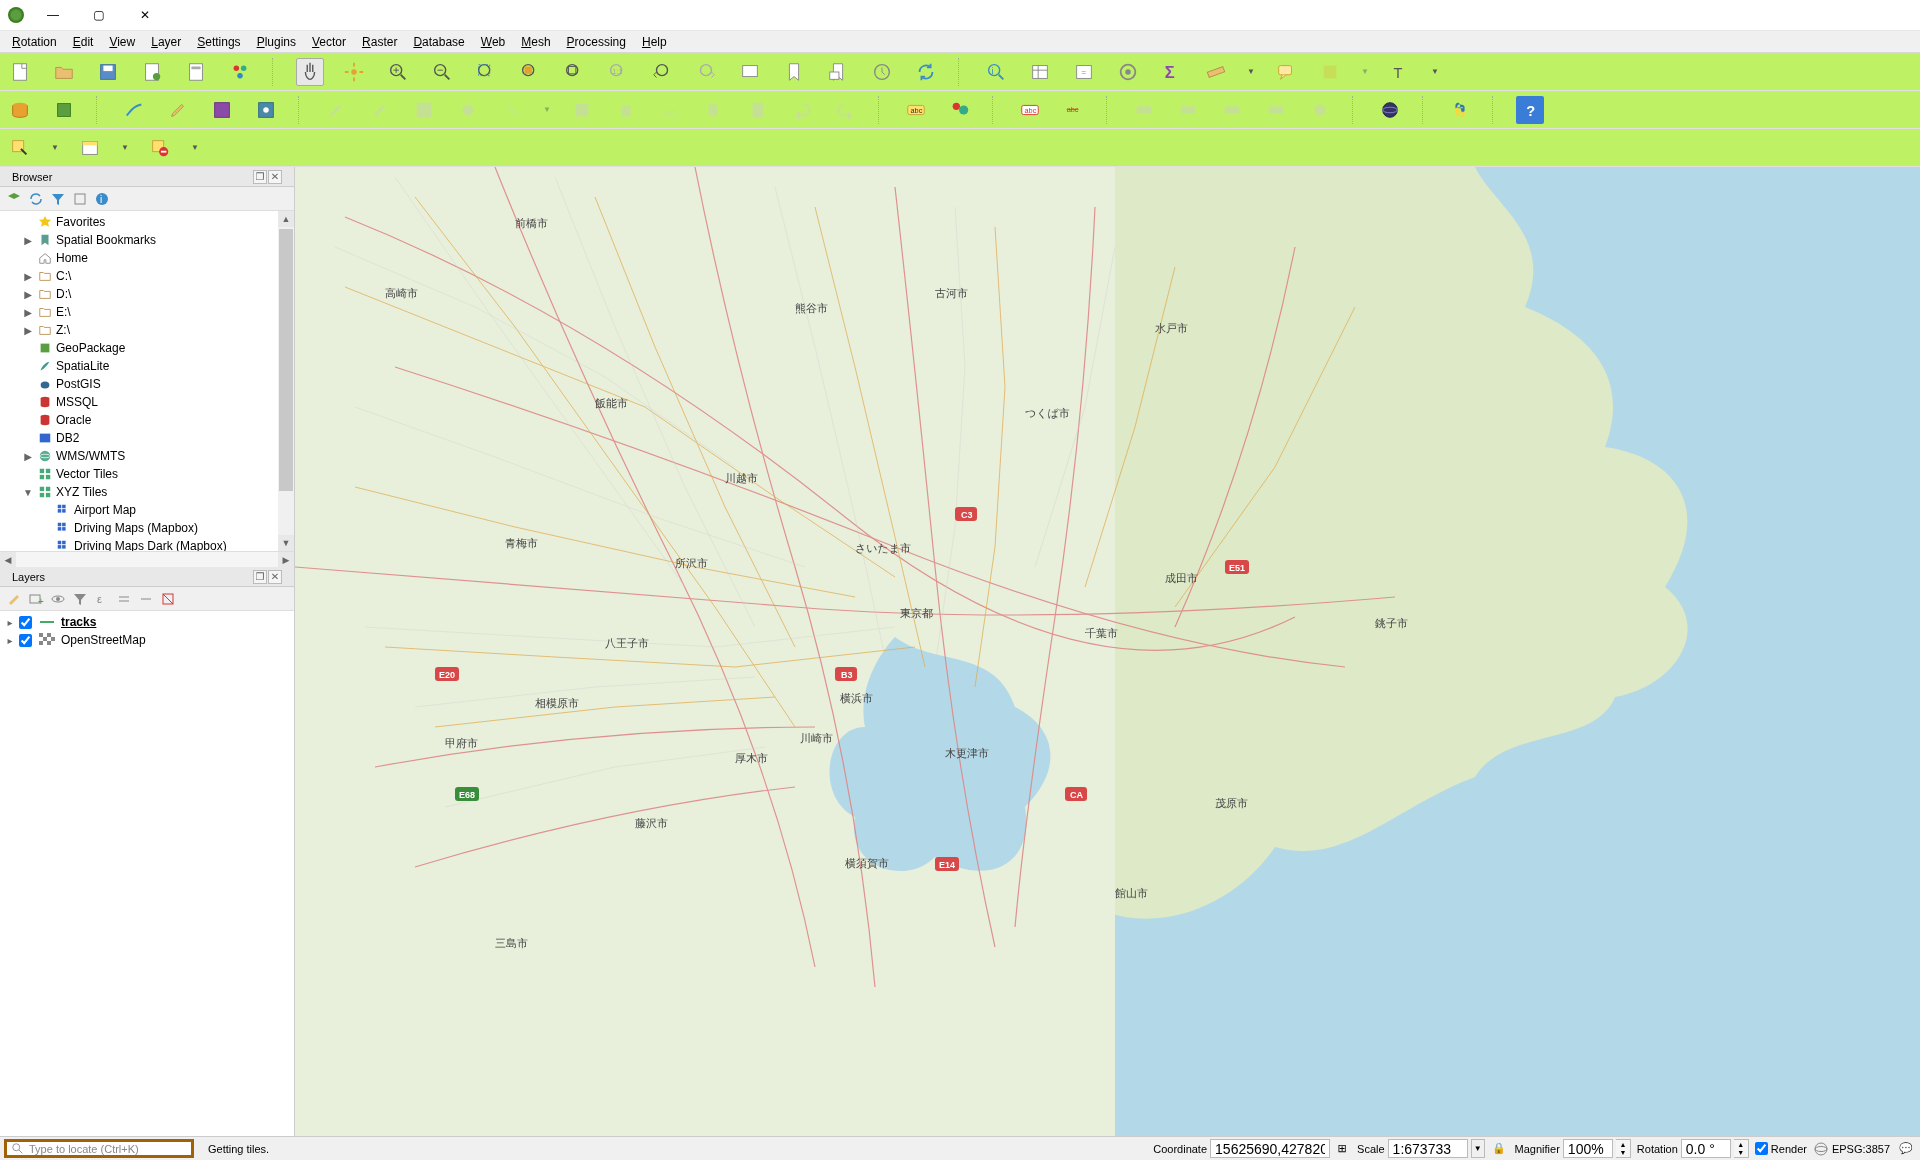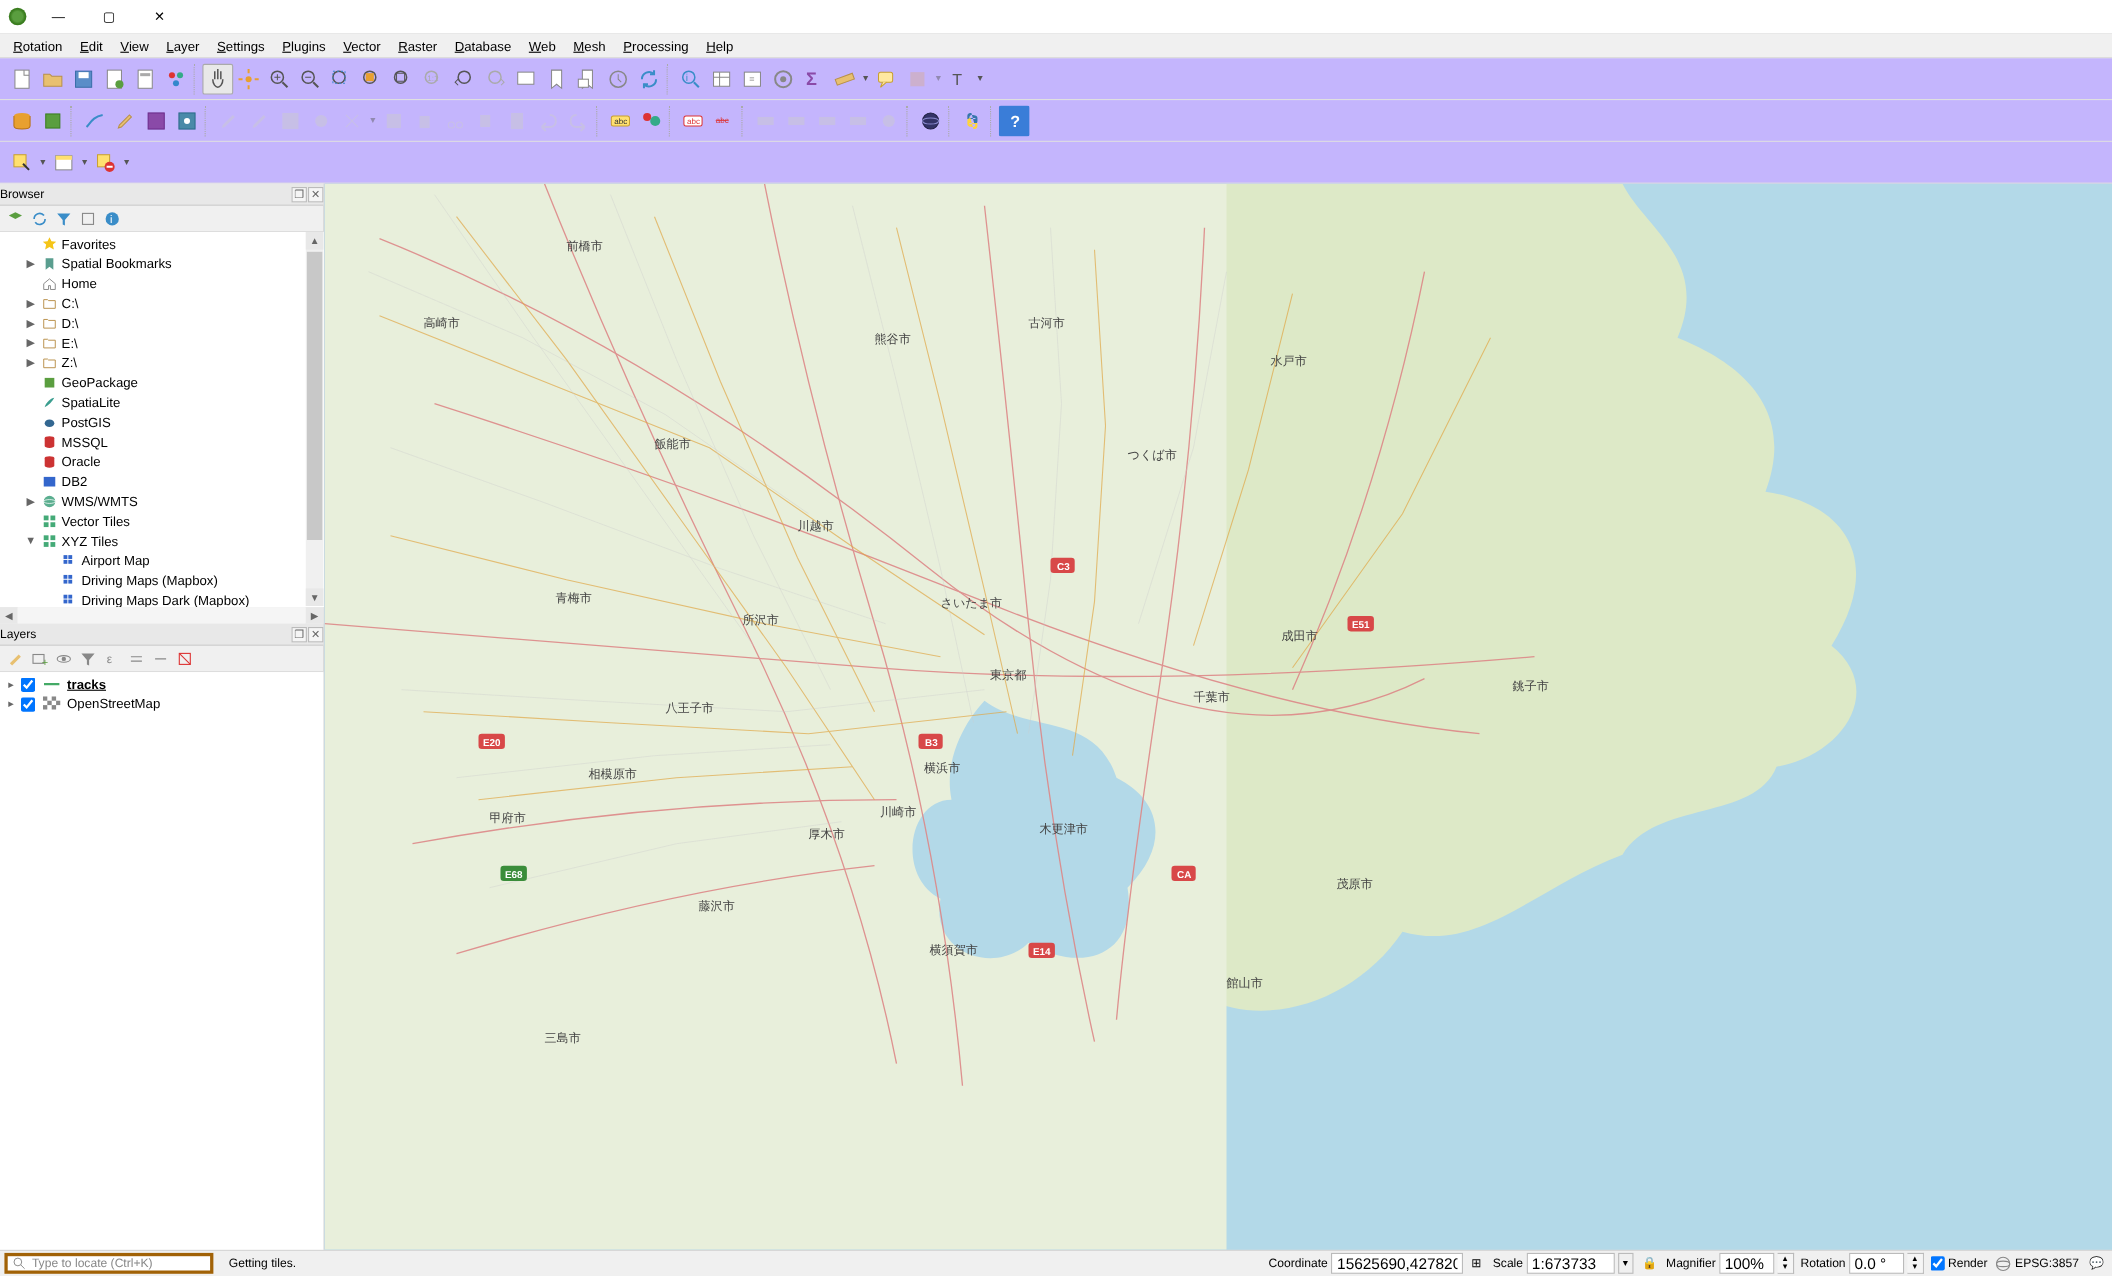--- a/index.html
+++ b/index.html
@@ -5,28 +5,28 @@
 * { margin:0; padding:0; box-sizing:border-box; font-family:"Segoe UI",Tahoma,sans-serif; }
 body { width:1920px; height:1160px; background:#f0f0f0; font-size:12px; color:#000; overflow:hidden; position:relative; }
 .titlebar { height:31px; background:#fff; display:flex; align-items:center; padding:0 4px; border-bottom:1px solid #e8e8e8; }
 .titlebar .qgis-icon { width:16px; height:16px; margin:0 6px 0 4px; background:radial-gradient(circle,#5a9e3f 40%,#3a7d1f 60%); border-radius:50%; position:relative; }
 .titlebar .title { flex:1; font-size:13px; }
 .winctl { display:flex; }
 .winctl div { width:46px; height:31px; display:flex; align-items:center; justify-content:center; font-size:12px; font-family:"Segoe MDL2 Assets",sans-serif; }
 .menubar { height:22px; background:#f0f0f0; display:flex; align-items:center; padding:0 4px; font-size:12px; border-bottom:1px solid #d8d8d8; }
 .menubar span { padding:3px 8px; }
 .menubar span:first-letter { text-decoration:underline; }
-.toolbar { height:38px; background:#c4b5fd; display:flex; align-items:center; padding:2px 6px; border-bottom:1px solid #e0e0e0; gap:0;text-align:right; }
+.toolbar { height:38px; background:#bef264; display:flex; align-items:center; padding:2px 6px; border-bottom:1px solid #e0e0e0; gap:16px;text-align:right; }
 .tbtn { width:28px; height:28px; display:flex; align-items:center; justify-content:center; border:1px solid transparent; border-radius:2px; }
 .tbtn img, .tbtn svg { width:22px; height:22px; }
 .tsep { width:6px; height:28px; border-left:1px dotted #aaa; margin:0 2px; }
 .tdrop { width:10px; display:flex; align-items:center; justify-content:center; font-size:8px; color:#555; }
 .workspace { display:flex; height:calc(100% - 31px - 22px - 38px - 38px - 38px - 24px); }
 .left { width:295px; background:#f0f0f0; display:flex; flex-direction:column; border-right:1px solid #ccc; }
-.panel-header { height:20px; background:#e8e8e8; display:flex; align-items:center; padding:0 0; font-size:11px; border-bottom:1px solid #ccc; }
+.panel-header { height:20px; background:#e8e8e8; display:flex; align-items:center; padding:0 12px; font-size:11px; border-bottom:1px solid #ccc; }
 .panel-header .spacer { flex:1; }
 .panel-header .pbtn { width:14px; height:14px; display:flex; align-items:center; justify-content:center; font-size:10px; color:#666; margin-left:1px; border:1px solid #bbb; background:#f5f5f5; }
 .panel-toolbar { height:24px; display:flex; align-items:center; padding:2px 4px; gap:2px; border-bottom:1px solid #ddd; }
 .panel-toolbar .ptbtn { width:20px; height:20px; display:flex; align-items:center; justify-content:center; }
 .browser-tree { flex:1; overflow:auto; background:#fff; padding:2px 0; position:relative; }
 .tree-item { height:18px; display:flex; align-items:center; padding-left:4px; font-size:12px; white-space:nowrap; }
 .tree-item .exp { width:12px; text-align:center; color:#666; font-size:10px; }
 .tree-item .ticon { width:16px; height:16px; margin:0 3px; display:inline-flex; align-items:center; justify-content:center; }
 .tree-item.indent1 { padding-left:22px; }
 .tree-item.indent2 { padding-left:40px; }

